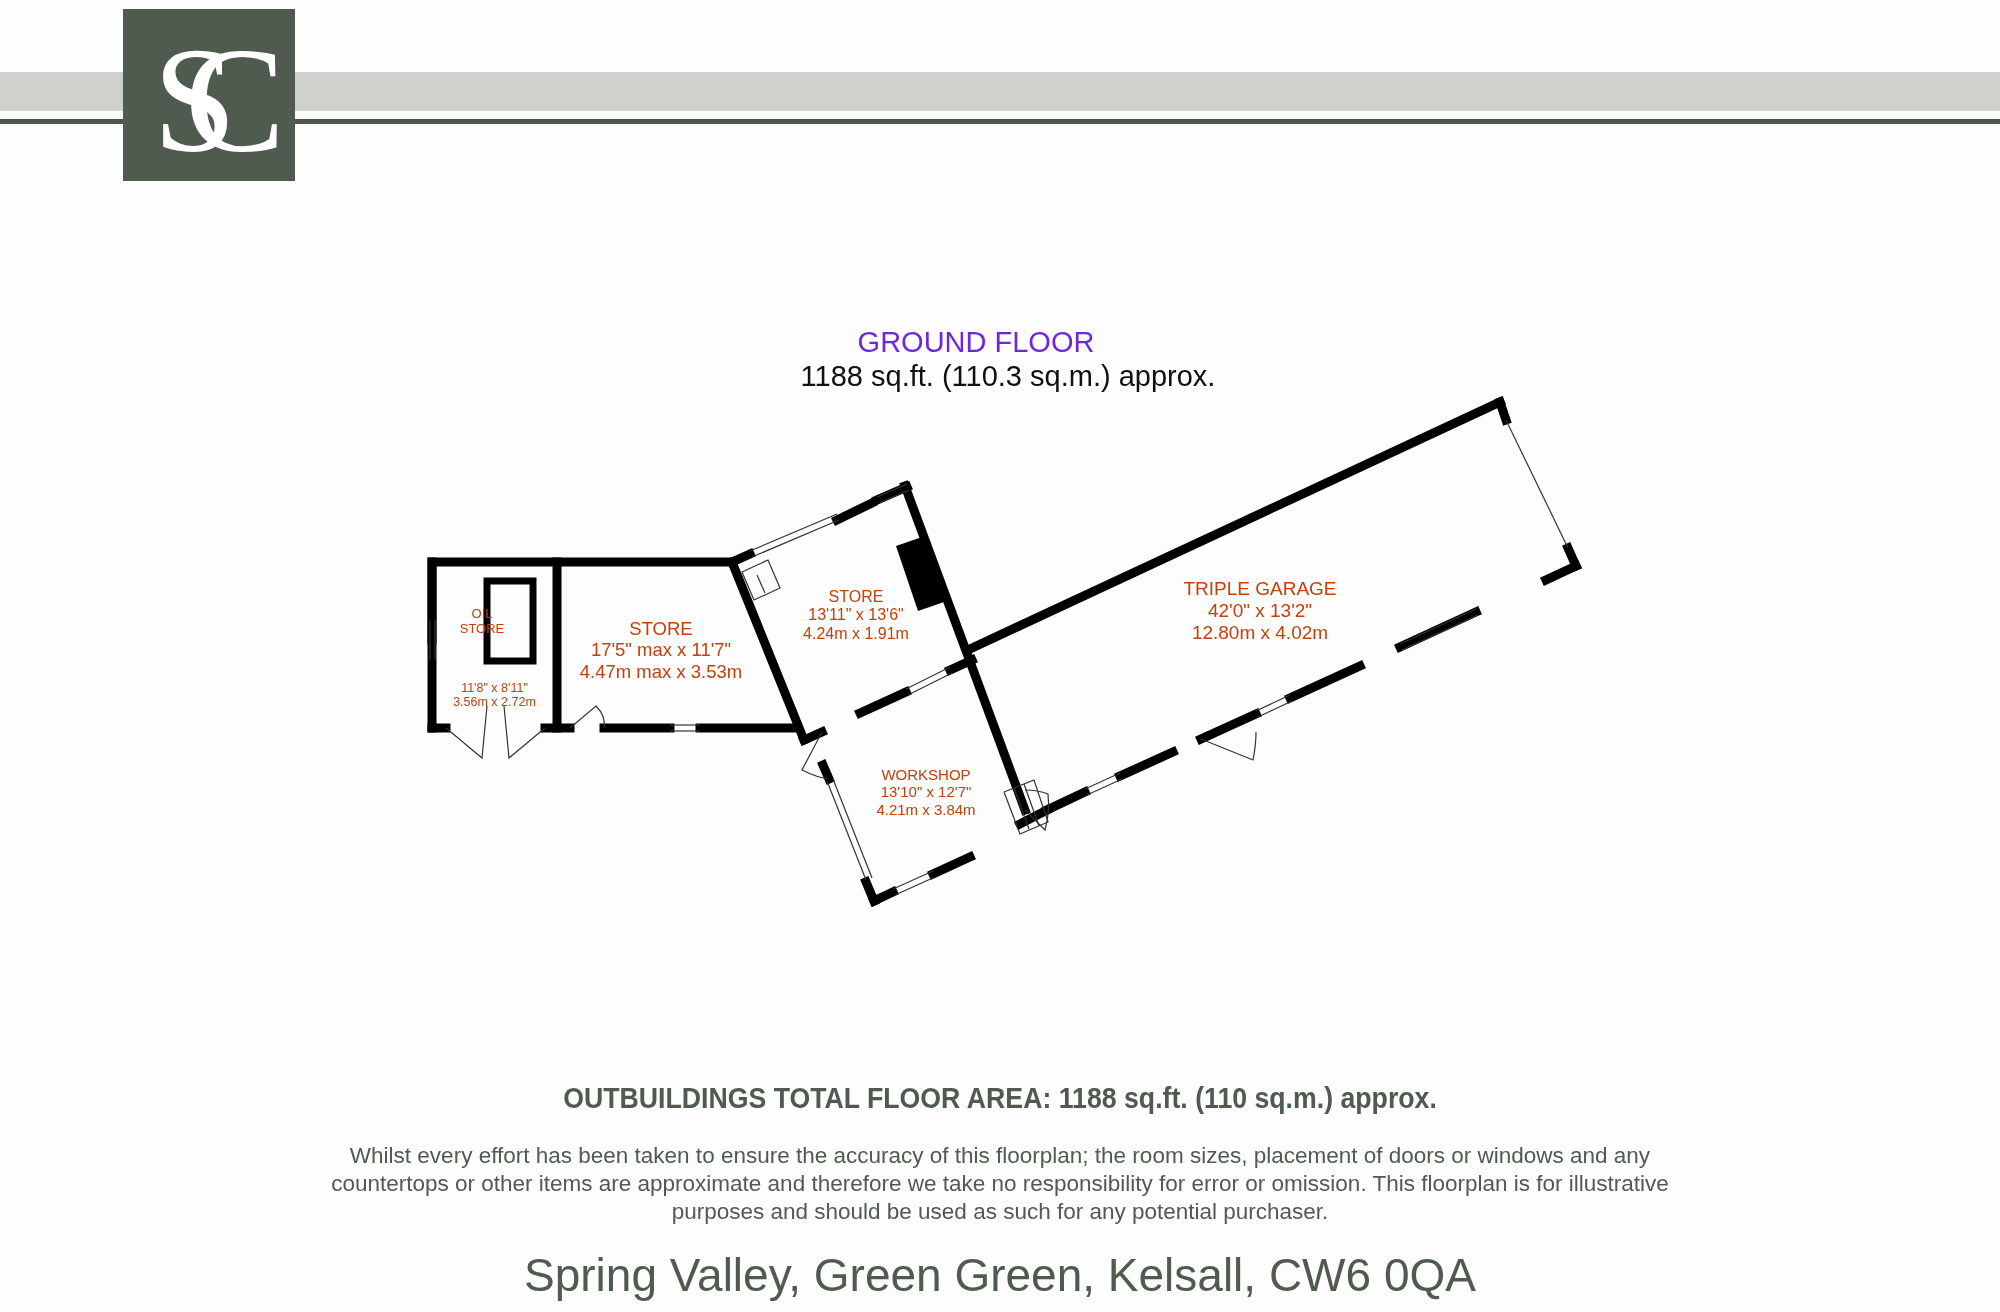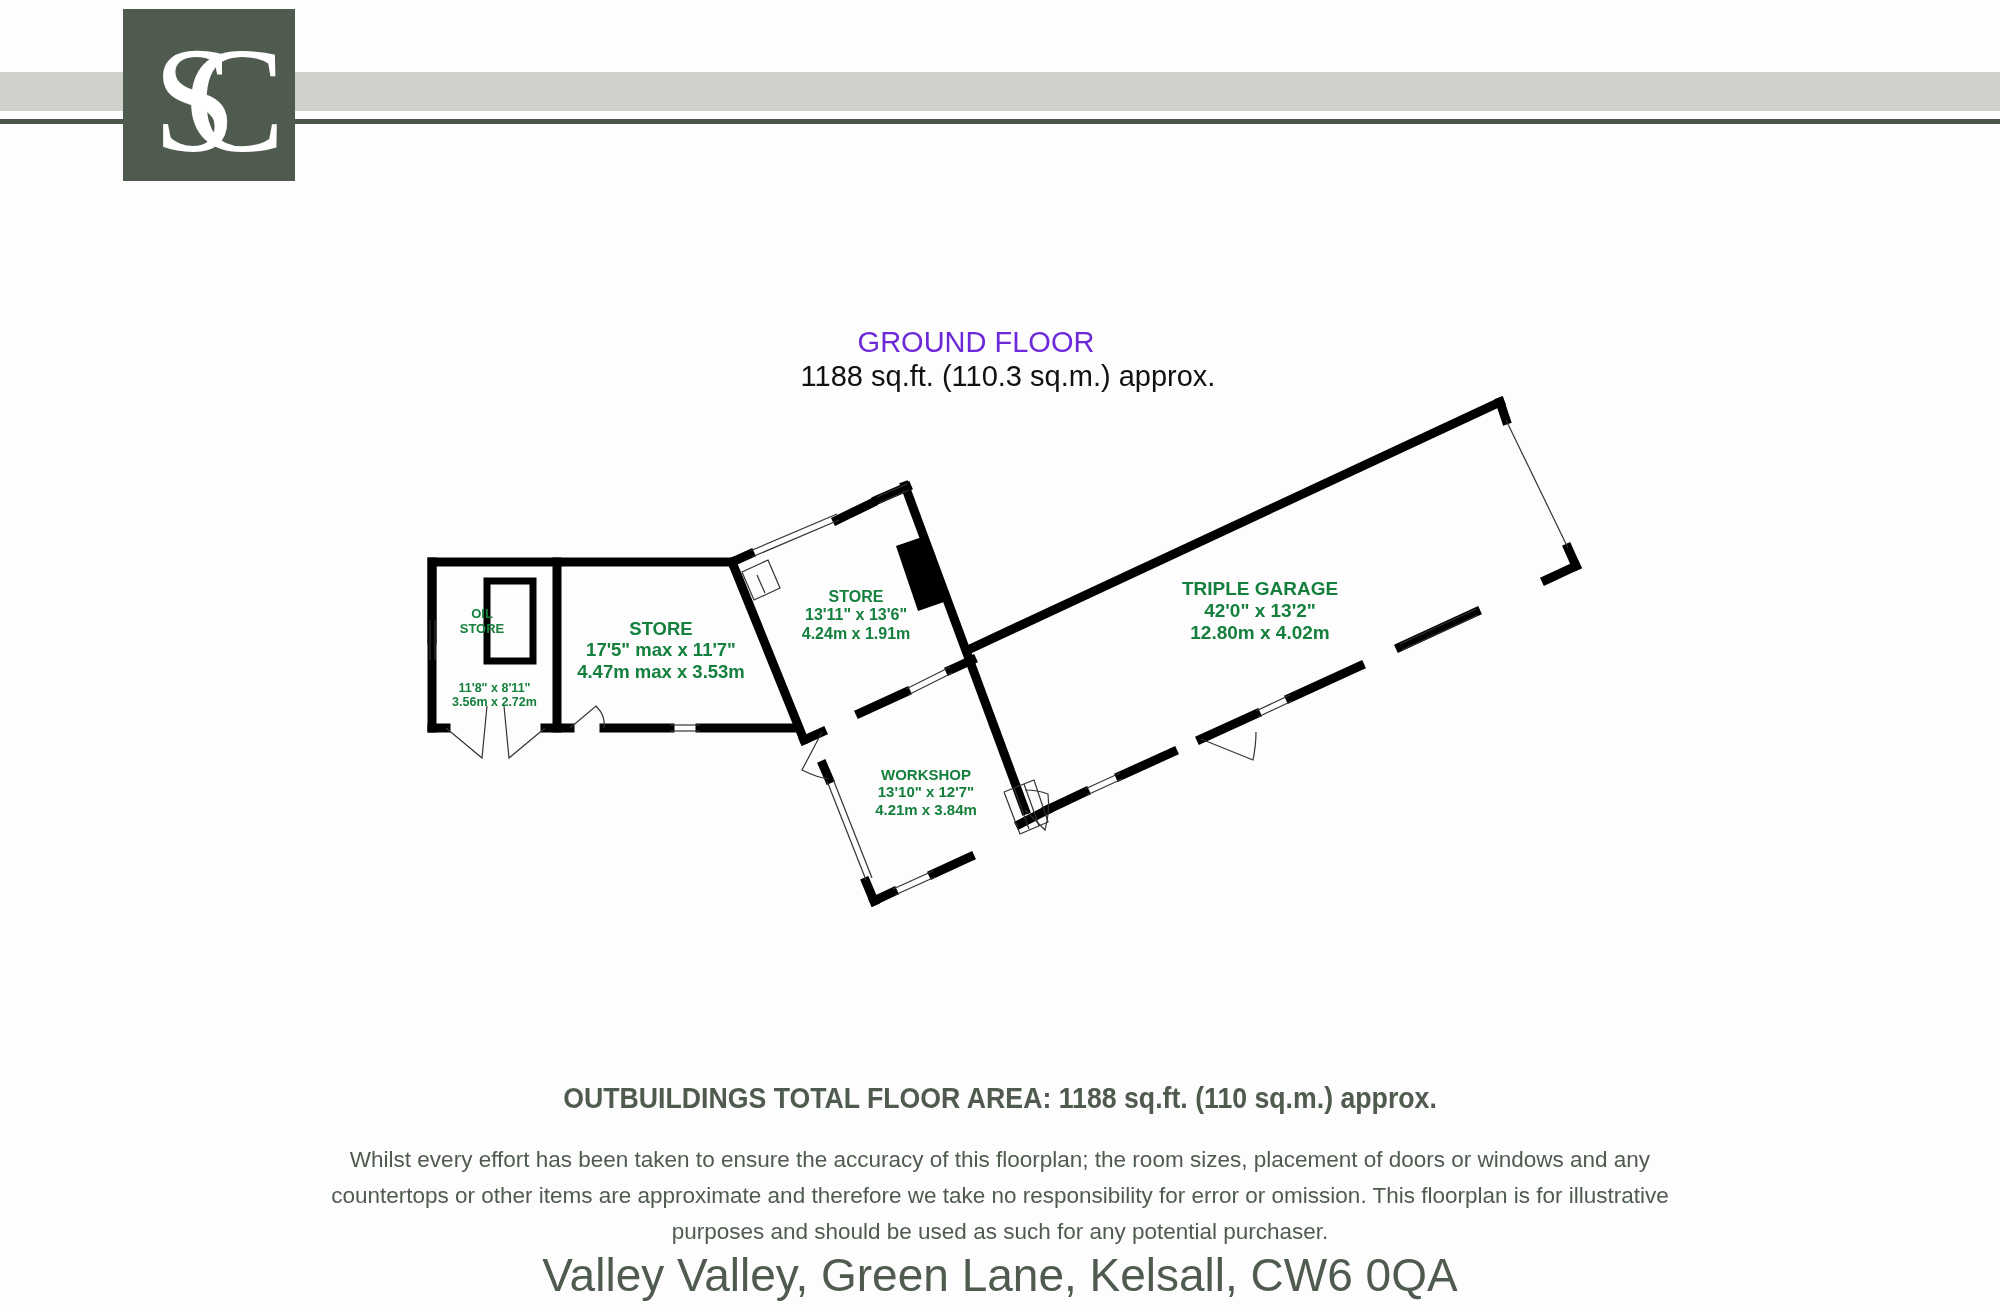--- a/index.html
+++ b/index.html
@@ -6,23 +6,23 @@
   body { width:2000px; height:1312px; position:relative; overflow:hidden; font-family:"Liberation Sans", sans-serif; }
   .band { position:absolute; left:0; width:2000px; }
   .band-light { top:72px; height:39px; background:#ced1cc; }
   .band-dark { top:119px; height:5px; background:#4b5749; }
   .logo { position:absolute; left:123px; top:9px; width:172px; height:172px; background:#505b4f; }
   .logo svg { width:172px; height:172px; }
   .plan { position:absolute; left:0; top:0; width:2000px; height:1312px; }
   .txt { position:absolute; white-space:nowrap; }
   .title1 { left:0; width:1952px; text-align:center; top:326px; font-size:29px; color:#6d28d9; }
   .title2 { left:0; width:2016px; text-align:center; top:360px; font-size:29px; color:#111; }
-  .room { text-align:center; font-weight:bold; color:#15803d; line-height:1.15; }
+  .room { text-align:center; font-weight:normal; color:#c2410c; line-height:1.15; }
   .footer-total { left:0; width:2000px; text-align:center; top:1082px; font-size:29px; font-weight:bold; color:#505b4f; font-family:"Liberation Sans", sans-serif; transform:scaleX(0.92); }
-  .footer-disc { left:300px; width:1400px; text-align:center; top:1142px; font-size:22.5px; color:#505b4f; line-height:36px; white-space:normal; }
+  .footer-disc { left:300px; width:1400px; text-align:center; top:1142px; font-size:22.5px; color:#505b4f; line-height:28px; white-space:normal; }
   .footer-addr { left:0; width:2000px; text-align:center; top:1248px; font-size:46px; color:#505b4f; }
 </style>
 </head>
 <body>
 
 <div class="band band-light"></div>
 <div class="band band-dark"></div>
 
 <div class="logo">
   <svg viewBox="0 0 172 172">
@@ -153,13 +153,13 @@
 </div>
 
 <div class="txt room" style="left:1160px;top:578px;width:200px;font-size:19px;">
   <div>TRIPLE GARAGE</div>
   <div>42'0"  x 13'2"</div>
   <div>12.80m  x 4.02m</div>
 </div>
 
 <div class="txt footer-total">OUTBUILDINGS TOTAL FLOOR AREA: 1188 sq.ft. (110 sq.m.) approx.</div>
 <div class="txt footer-disc">Whilst every effort has been taken to ensure the accuracy of this floorplan; the room sizes, placement of doors or windows and any countertops or other items are approximate and therefore we take no responsibility for error or omission. This floorplan is for illustrative purposes and should be used as such for any potential purchaser.</div>
-<div class="txt footer-addr">Valley Valley, Green Lane, Kelsall, CW6 0QA</div>
+<div class="txt footer-addr">Spring Valley, Green Green, Kelsall, CW6 0QA</div>
 
 </body></html>

